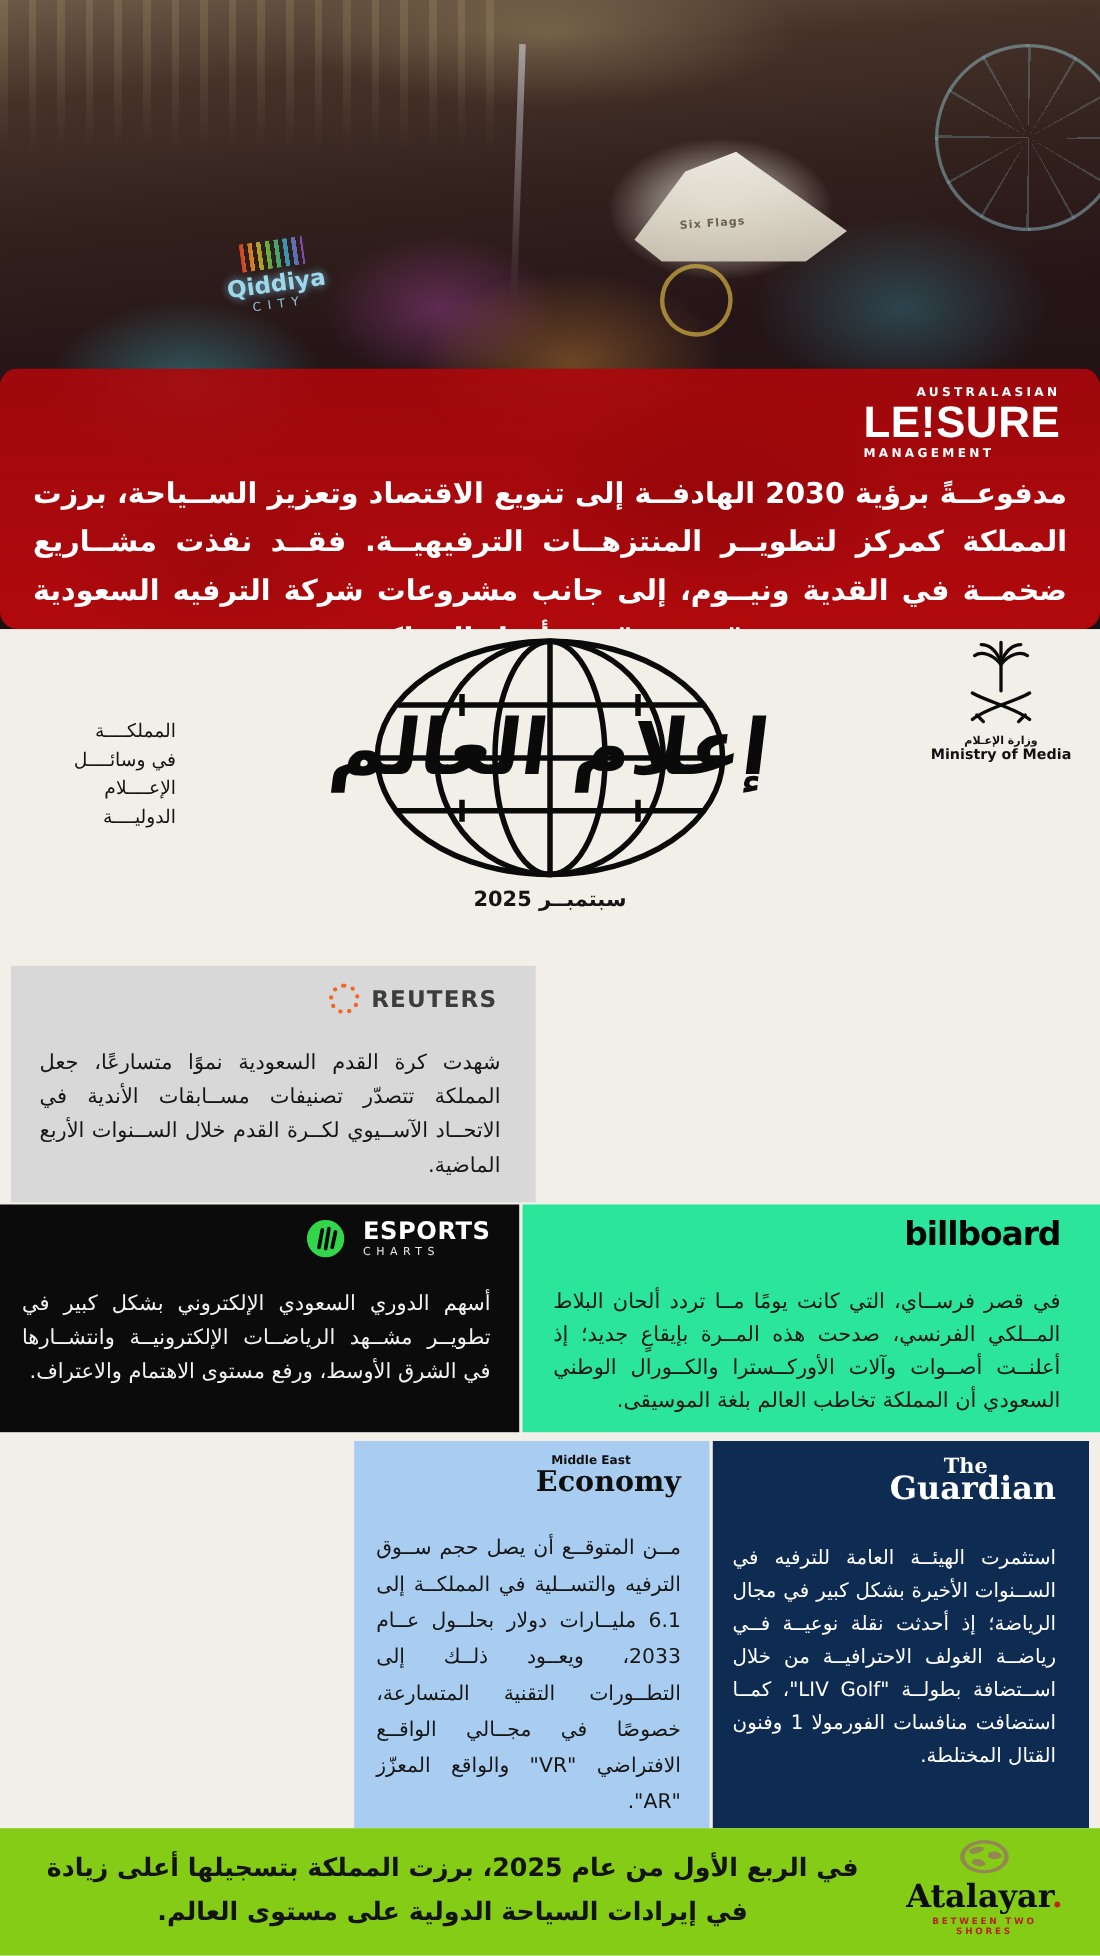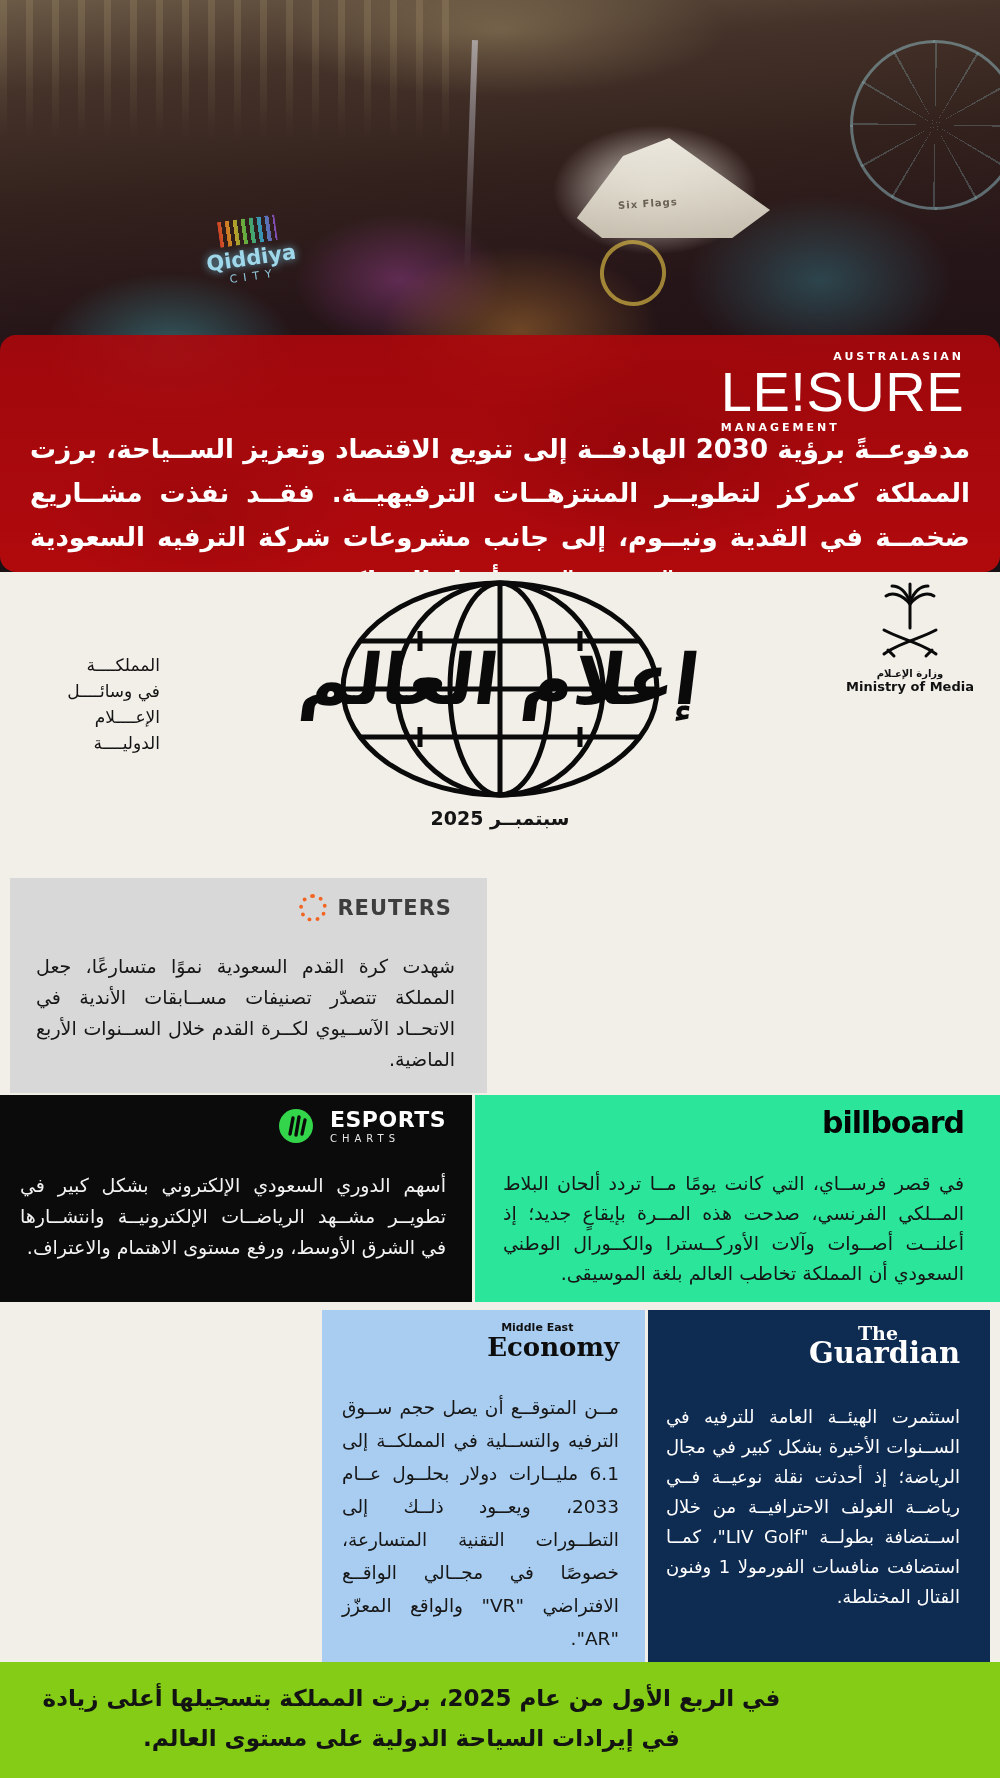--- a/index.html
+++ b/index.html
@@ -40,21 +40,21 @@
   .sign-main{font-size:21px;color:#9fd8ea;font-weight:bold;text-shadow:0 0 8px rgba(120,200,230,.8);}
   .sign-sub{font-size:11px;color:#8fc6da;letter-spacing:6px;}
   
   .redband{position:absolute;left:0;top:335px;width:1000px;height:237px;
     background:
       radial-gradient(260px 150px at 650px 120px, rgba(130,5,8,.45), transparent 70%),
       radial-gradient(220px 120px at 200px 180px, rgba(140,8,10,.40), transparent 70%),
       linear-gradient(180deg, rgba(172,7,11,.90), rgba(183,10,13,.96)); border-radius: 16px;}
   .leisure{position:absolute;right:36px;top:16px;color:#fff;line-height:1;}
   .leisure .l-top{font-size:11px;letter-spacing:3px;text-align:right;font-weight:bold;}
-  .leisure .l-main{font-size:56px;font-weight:400;letter-spacing:0.5px;margin:2px 0;font-family:"Liberation Sans",sans-serif;}
+  .leisure .l-main{font-size:40px;font-weight:700;letter-spacing:0.5px;margin:2px 0;font-family:"Liberation Sans",sans-serif;}
   .leisure .l-bottom{font-size:11px;letter-spacing:3px;text-align:left;font-weight:bold;}
   .intro{position:absolute;left:30px;right:30px;top:92px;color:#fff;font-size:26px;font-weight:bold;
     line-height:44px;direction:rtl;text-align:justify;text-align-last:center;}
   
   .masthead{position:absolute;left:0;top:572px;width:1000px;height:288px;}
   .tagline{position:absolute;left:35px;top:80px;width:125px;direction:rtl;text-align:right;
     font-size:17px;line-height:26px;color:#141414;}
   .mast-logo{position:absolute;left:290px;top:5px;width:420px;height:228px;}
   .globe-svg{position:absolute;inset:0;}
   .logo-text{position:absolute;left:50%;top:62px;transform:translateX(-50%) skewX(-7deg);
@@ -236,15 +236,27 @@
   <div class="card card-guardian">
     <div class="src-guardian">
       <div class="g-line1">The</div>
       <div class="g-line2">Guardian</div>
     </div>
     <p class="ar-text" dir="rtl">استثمرت الهيئــة العامة للترفيه في الســنوات الأخيرة بشكل كبير في مجال الرياضة؛ إذ أحدثت نقلة نوعيــة فــي رياضــة الغولف الاحترافيــة من خلال اســتضافة بطولــة "LIV Golf"، كمــا استضافت منافسات الفورمولا 1 وفنون القتال المختلطة.</p>
   </div>
 
   <div class="footer">
     <div class="footer-text" dir="rtl">في الربع الأول من عام 2025، برزت المملكة بتسجيلها أعلى زيادة في إيرادات السياحة الدولية على مستوى العالم.</div>
+    <div class="atalayar">
+      <svg width="56" height="32" viewBox="0 0 56 32">
+        <g fill="#948753">
+          <path d="M28 1 C15 1 6 8 6 16 C6 24 15 31 28 31 C41 31 50 24 50 16 C50 8 41 1 28 1 Z M28 4 C38 4 46 9 46 16 C46 23 38 28 28 28 C18 28 10 23 10 16 C10 9 18 4 28 4 Z"></path>
+          <path d="M14 10 C18 7 24 6 28 8 C26 12 20 14 15 13 Z"></path>
+          <path d="M32 12 C38 10 43 12 44 16 C40 19 34 19 31 16 Z"></path>
+          <path d="M18 18 C23 17 28 19 29 23 C25 26 19 25 16 21 Z"></path>
+        </g>
+      </svg>
+      <div class="ata-name"><span>Atalayar</span><span class="ata-dot">.</span></div>
+      <div class="ata-sub">BETWEEN TWO SHORES</div>
+    </div>
   </div>
 
 </div>
 
 </body></html>

